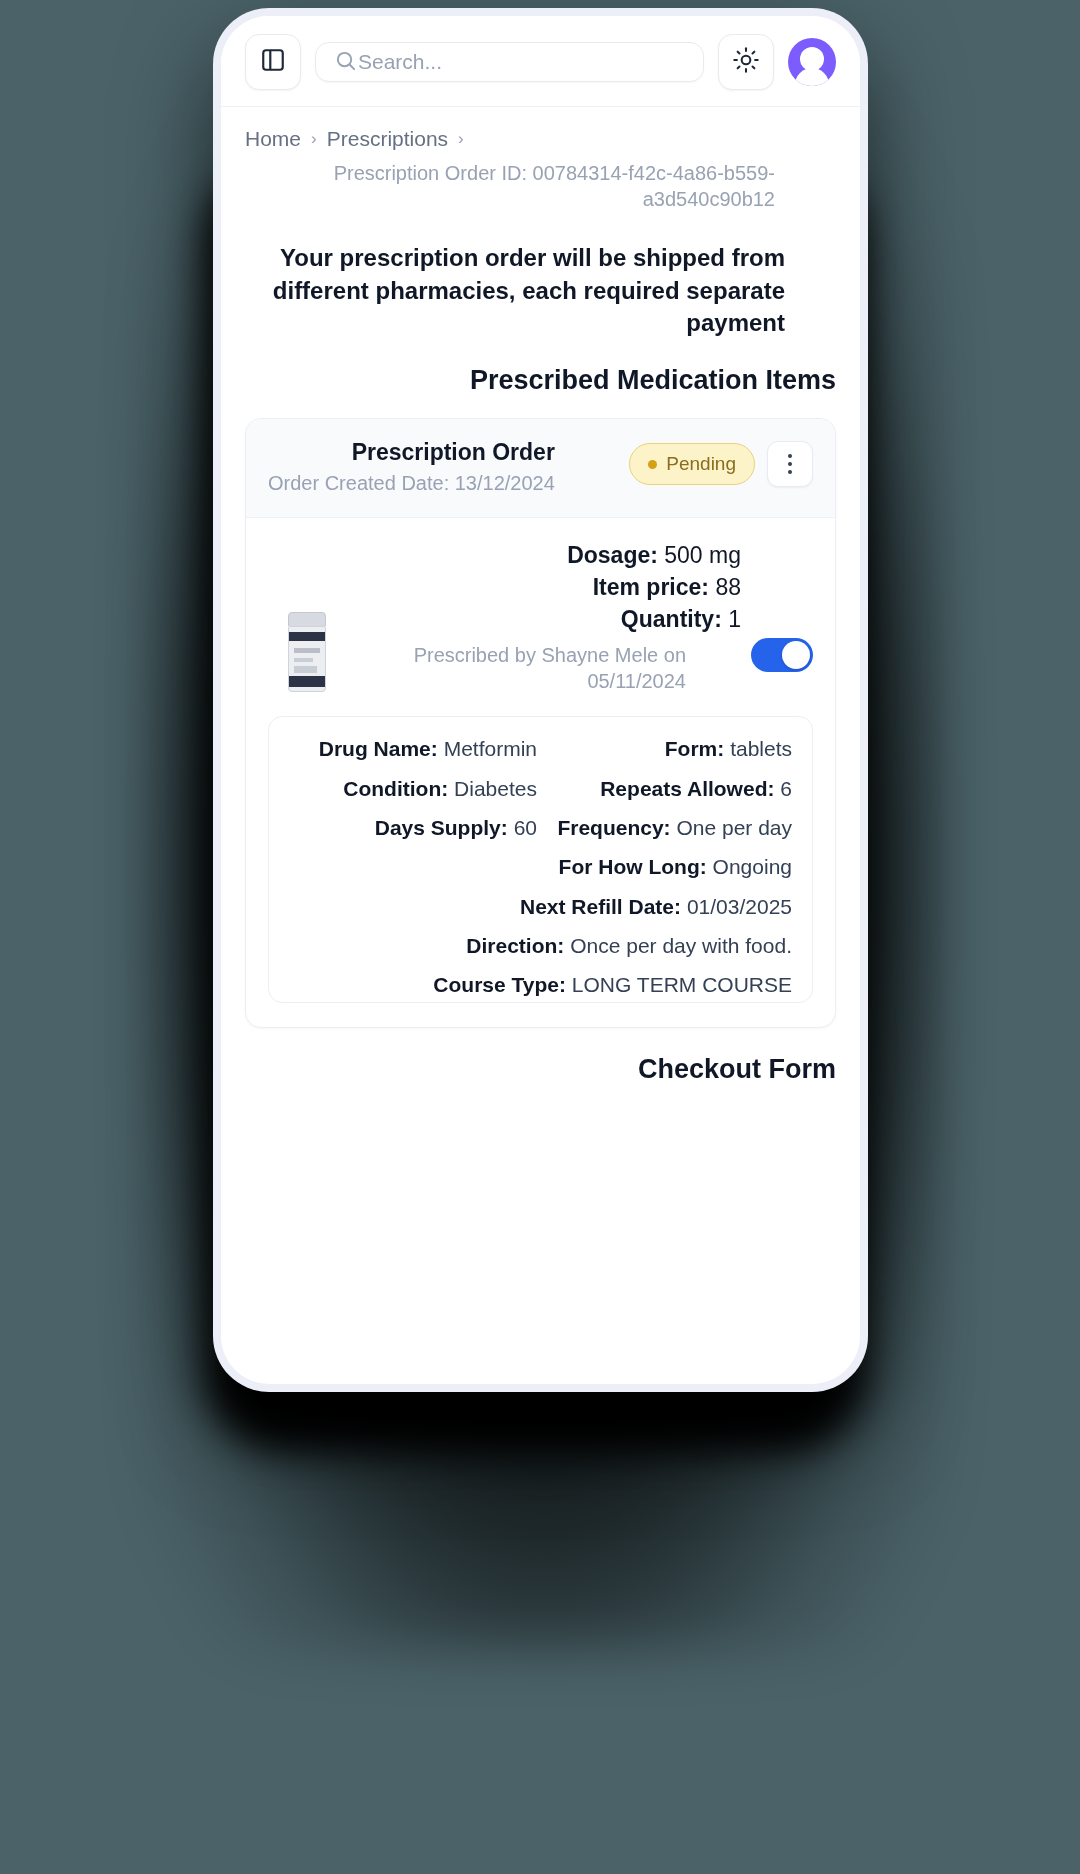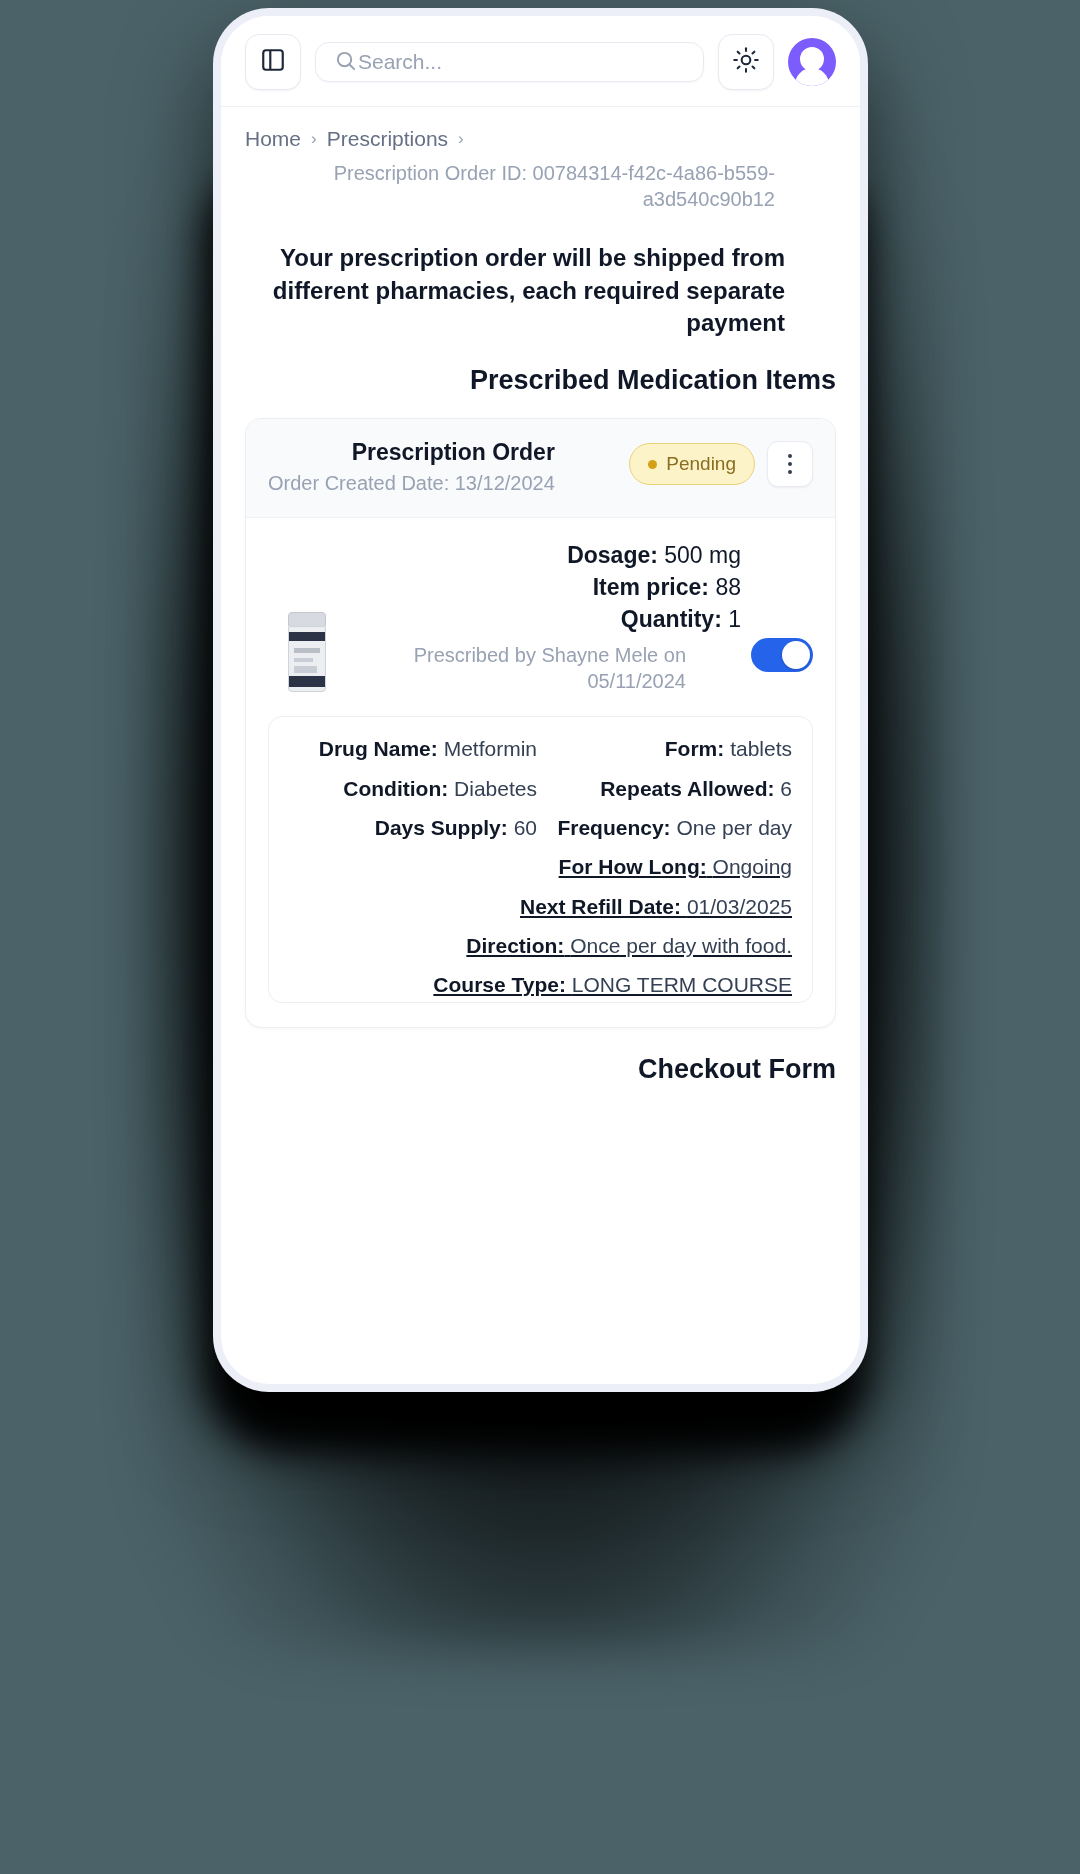--- a/index.html
+++ b/index.html
@@ -277,21 +277,21 @@
   }
   .detail-grid {
     display: grid;
     grid-template-columns: 248px 1fr;
     row-gap: 12px;
     column-gap: 0px;
   }
   .d-item { font-size: 21px; color: #101828; line-height: 1.3; }
   .d-item b { font-weight: bold; color: #101828; }
   .d-item span { color: #344054; }
-  .d-full { grid-column: 1 / -1; text-decoration: underline; }
+  .d-full { grid-column: 1 / -1; }
 
   
   .checkout {
     padding: 26px 24px 0 24px;
     flex: none;
   }
   .checkout-title { font-size: 27px; font-weight: bold; color: #101828; }
 </style>
 </head>
 <body>

